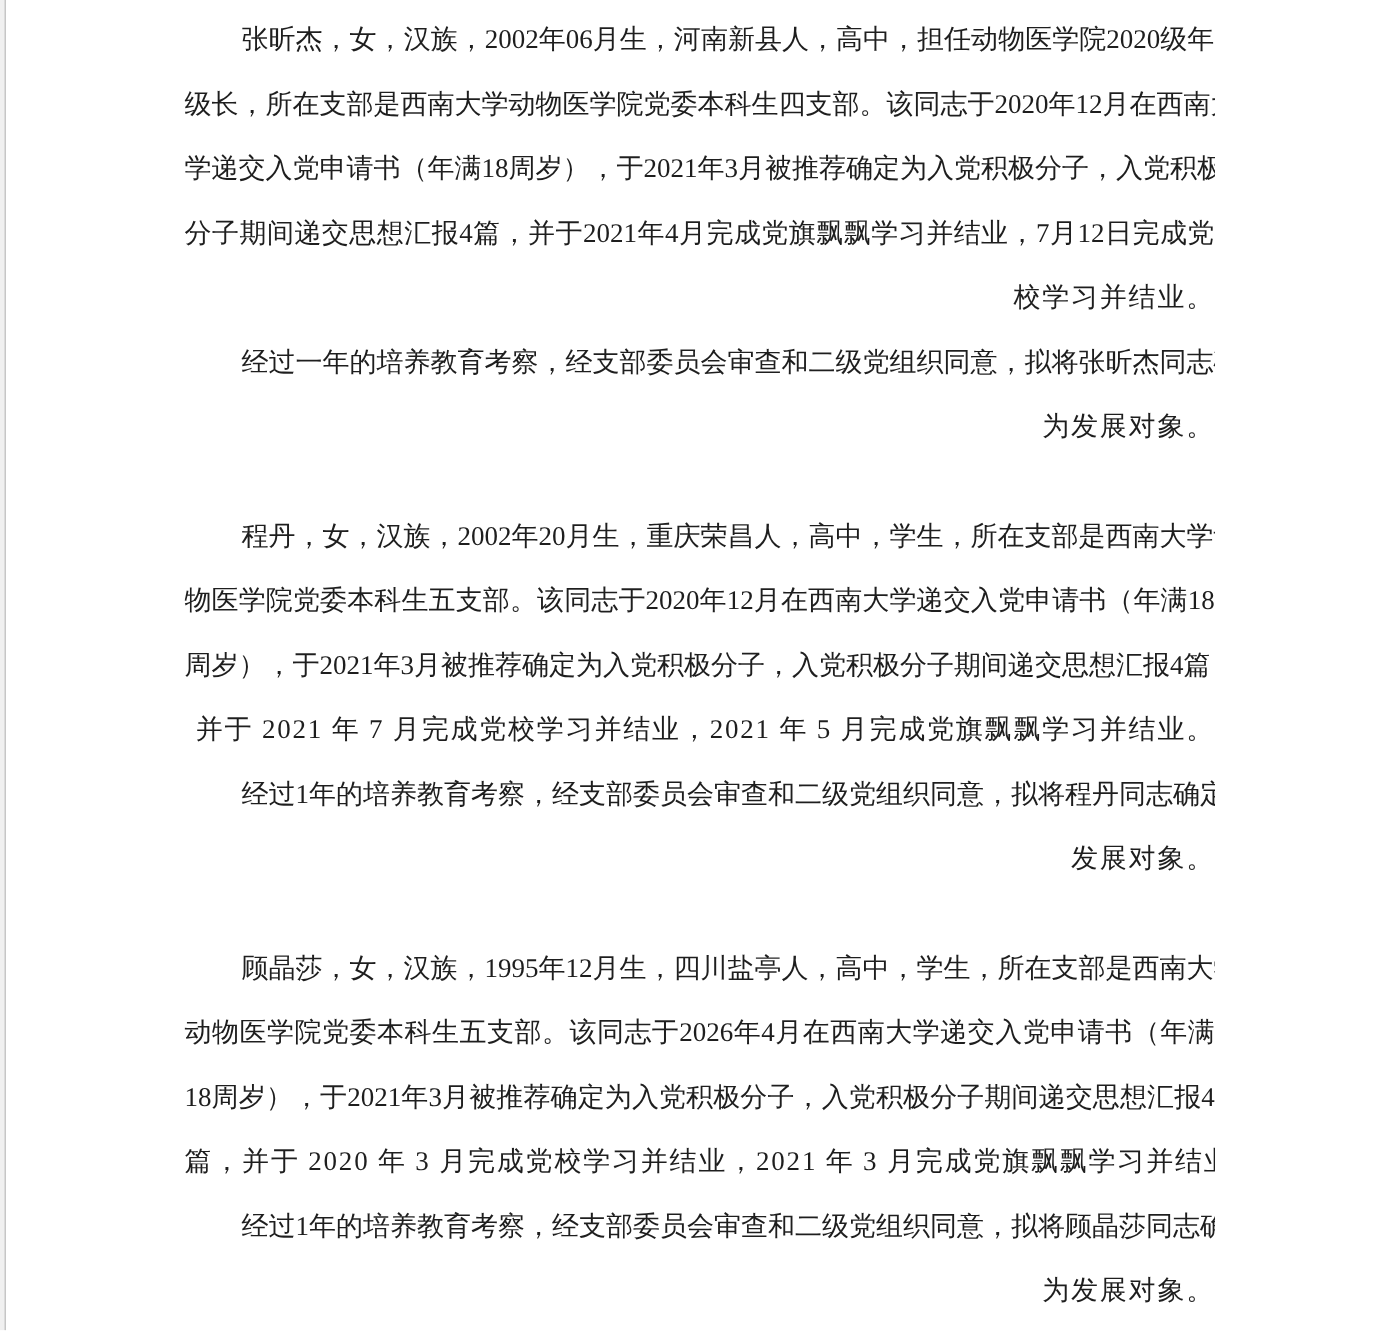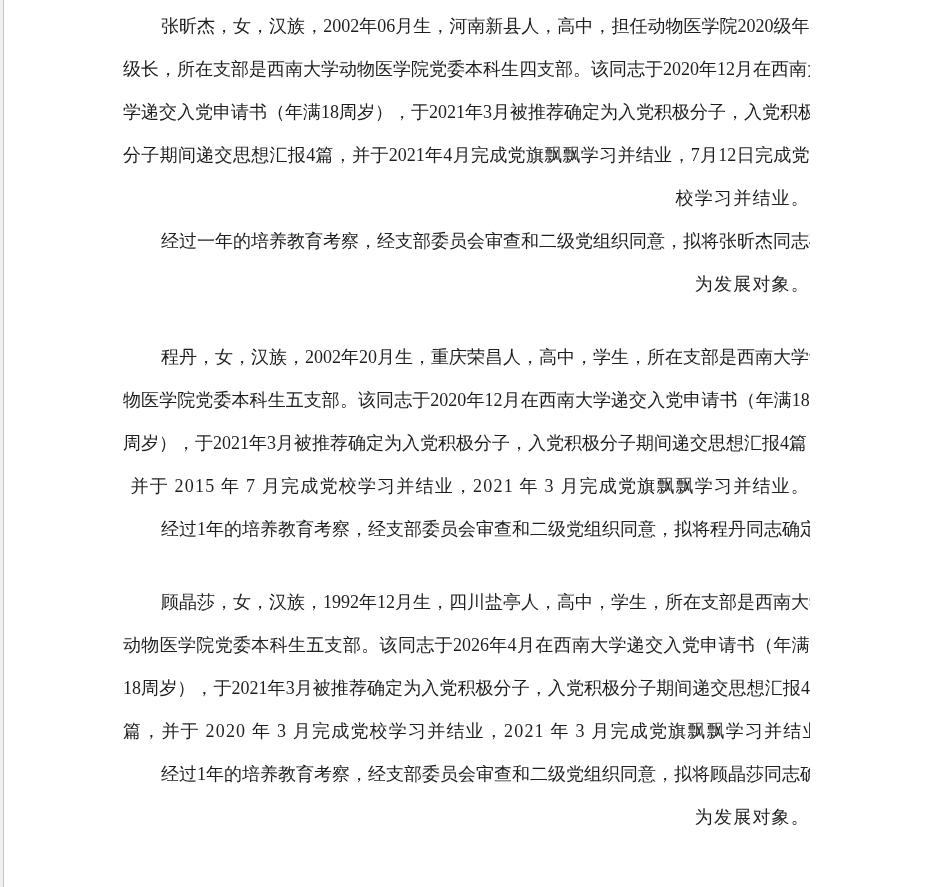--- a/index.html
+++ b/index.html
@@ -376,21 +376,21 @@
           <span>递</span>
           <span>交</span>
           <span>思</span>
           <span>想</span>
           <span>汇</span>
           <span>报</span>
           <span>4</span>
           <span>篇</span>
           <span>，</span>
         </div>
-        <div class="line last">并于 2015 年 7 月完成党校学习并结业，2021 年 3 月完成党旗飘飘学习并结业。</div>
+        <div class="line last">并于 2021 年 7 月完成党校学习并结业，2021 年 5 月完成党旗飘飘学习并结业。</div>
       </div>
       <div class="para">
         <div class="line indent just">
           <span>经</span>
           <span>过</span>
           <span>1</span>
           <span>年</span>
           <span>的</span>
           <span>培</span>
           <span>养</span>
@@ -418,33 +418,34 @@
           <span>，</span>
           <span>拟</span>
           <span>将</span>
           <span>程</span>
           <span>丹</span>
           <span>同</span>
           <span>志</span>
           <span>确</span>
           <span>定</span>
         </div>
+        <div class="line last">发展对象。</div>
       </div>
       <div class="para gap-before">
         <div class="line indent just">
           <span>顾</span>
           <span>晶</span>
           <span>莎</span>
           <span>，</span>
           <span>女</span>
           <span>，</span>
           <span>汉</span>
           <span>族</span>
           <span>，</span>
-          <span>1992</span>
+          <span>1995</span>
           <span>年</span>
           <span>12</span>
           <span>月</span>
           <span>生</span>
           <span>，</span>
           <span>四</span>
           <span>川</span>
           <span>盐</span>
           <span>亭</span>
           <span>人</span>

